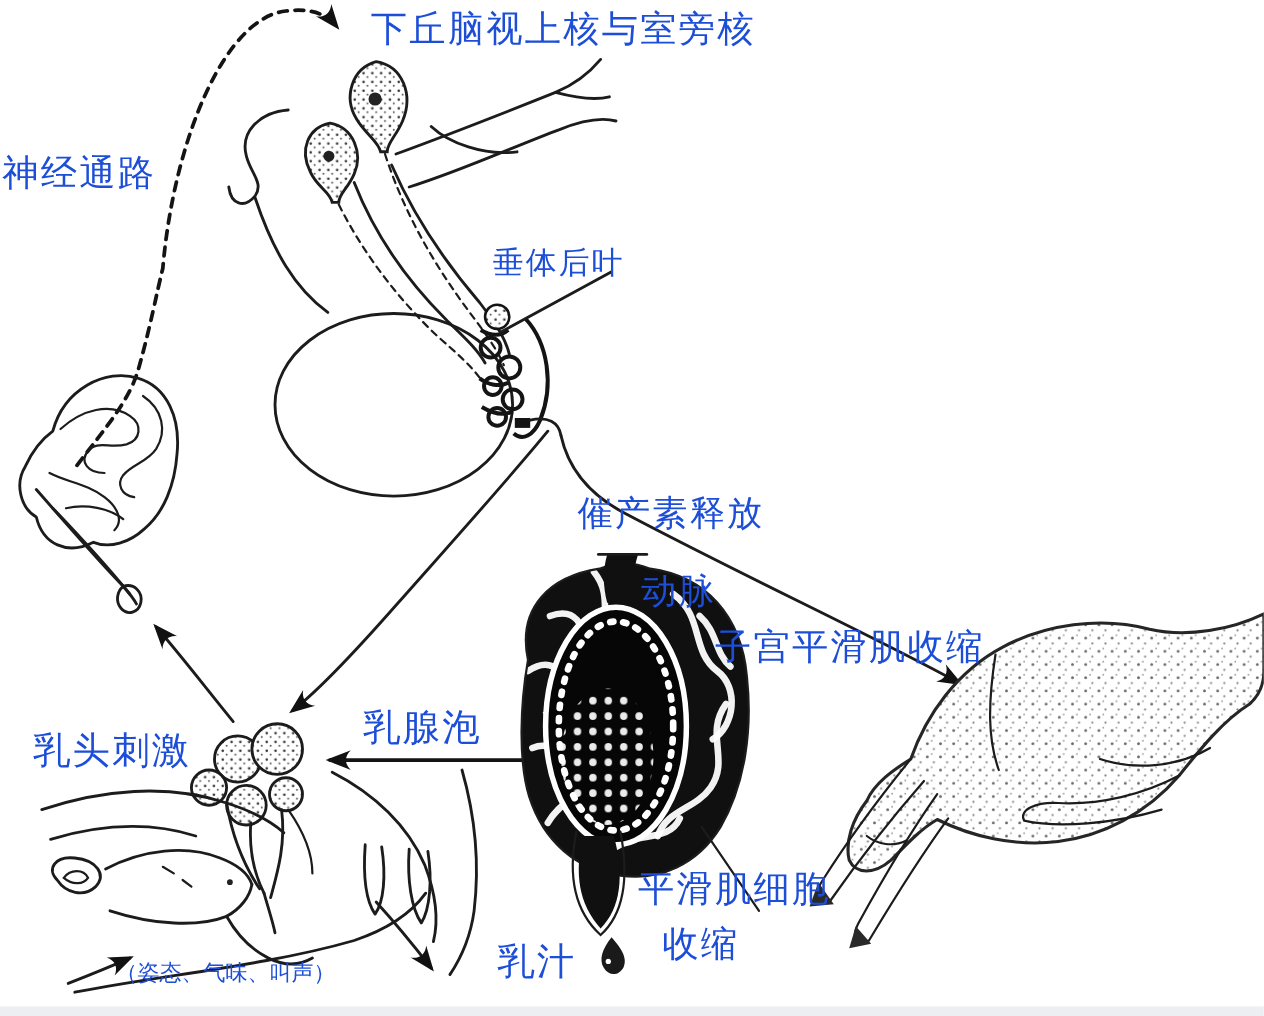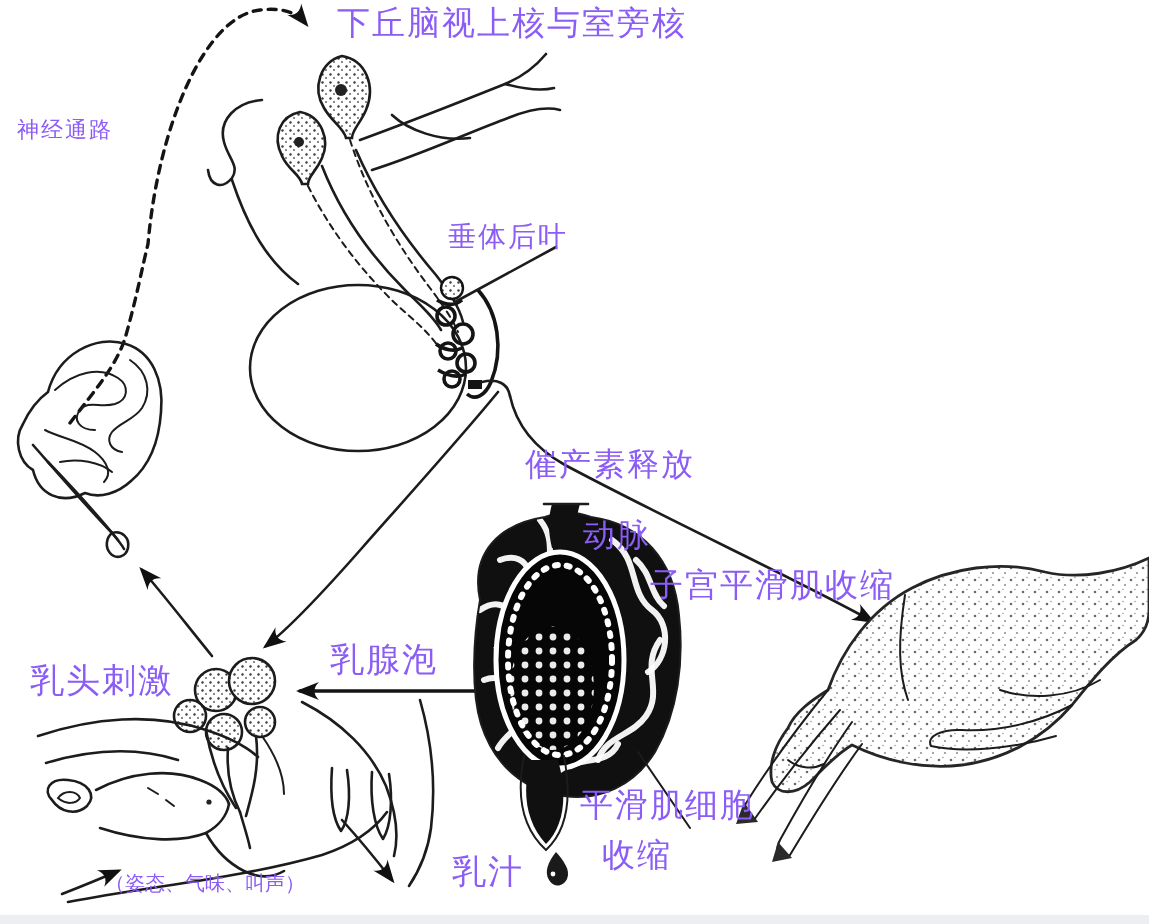--- a/index.html
+++ b/index.html
@@ -6,26 +6,26 @@
   #stage{
     position:relative;
     width:1149px;height:924px;
     background:#ffffff;
     overflow:hidden;
     font-family:"Liberation Serif","DejaVu Serif",serif;
   }
   #art{position:absolute;left:0;top:0;}
   .lbl{
     position:absolute;
-    color:#8b5cf6;
+    color:#1d4ed8;
     font-size:33px;
     letter-spacing:2px;
     white-space:nowrap;
     line-height:1.1;
-    font-family:Liberation Mono, monospace;
+    font-family:Liberation Sans, sans-serif;
   }
   .ink{stroke:#1c1c1c;fill:none;stroke-width:2.6;stroke-linecap:round;stroke-linejoin:round;}
   .ink-thin{stroke:#1c1c1c;fill:none;stroke-width:2;stroke-linecap:round;}
   .ink-thick{stroke:#141414;fill:none;stroke-width:3.4;stroke-linecap:round;}
   .dark{fill:#101010;stroke:none;}
   .whiteline{stroke:#ffffff;fill:none;stroke-width:6;stroke-linecap:round;opacity:.95;}
 </style>
 </head>
 <body>
 
@@ -210,21 +210,21 @@
     <path class="ink" marker-end="url(#arr)" d="M62 894 C85 885,102 878,118 871"></path>
   </g>
   <g>
     <path class="ink" marker-end="url(#arr)" d="M342 820 C362 842,378 862,392 880"></path>
   </g>
 
   <rect x="0" y="915" width="1149" height="9" fill="#eceef2"></rect>
 </svg>
 
 <div class="lbl" style="left:337px;top:8px;font-size:33px;">下丘脑视上核与室旁核</div>
-<div class="lbl" style="left:2px;top:120px;font-size:22px;margin-left:15px;">神经通路</div>
+<div class="lbl" style="left:2px;top:139px;font-size:33px;">神经通路</div>
 <div class="lbl" style="left:448px;top:224px;font-size:28px;">垂体后叶</div>
 <div class="lbl" style="left:525px;top:405px;font-size:32px;margin-top:44px;">催产素释放</div>
 <div class="lbl" style="left:583px;top:520px;font-size:32px;">动脉</div>
 <div class="lbl" style="left:650px;top:570px;font-size:33px;text-align:right;">子宫平滑肌收缩</div>
 <div class="lbl" style="left:10px;top:665px;font-size:34px;margin-left:20px;">乳头刺激</div>
 <div class="lbl" style="left:330px;top:644px;font-size:34px;">乳腺泡</div>
 <div class="lbl" style="left:580px;top:790px;font-size:33px;">平滑肌细胞</div>
 <div class="lbl" style="left:602px;top:840px;font-size:33px;">收缩</div>
 <div class="lbl" style="left:452px;top:856px;font-size:34px;">乳汁</div>
 <div class="lbl" style="left:105px;top:874px;font-size:20px;letter-spacing:0;">（姿态、气味、叫声）</div>

